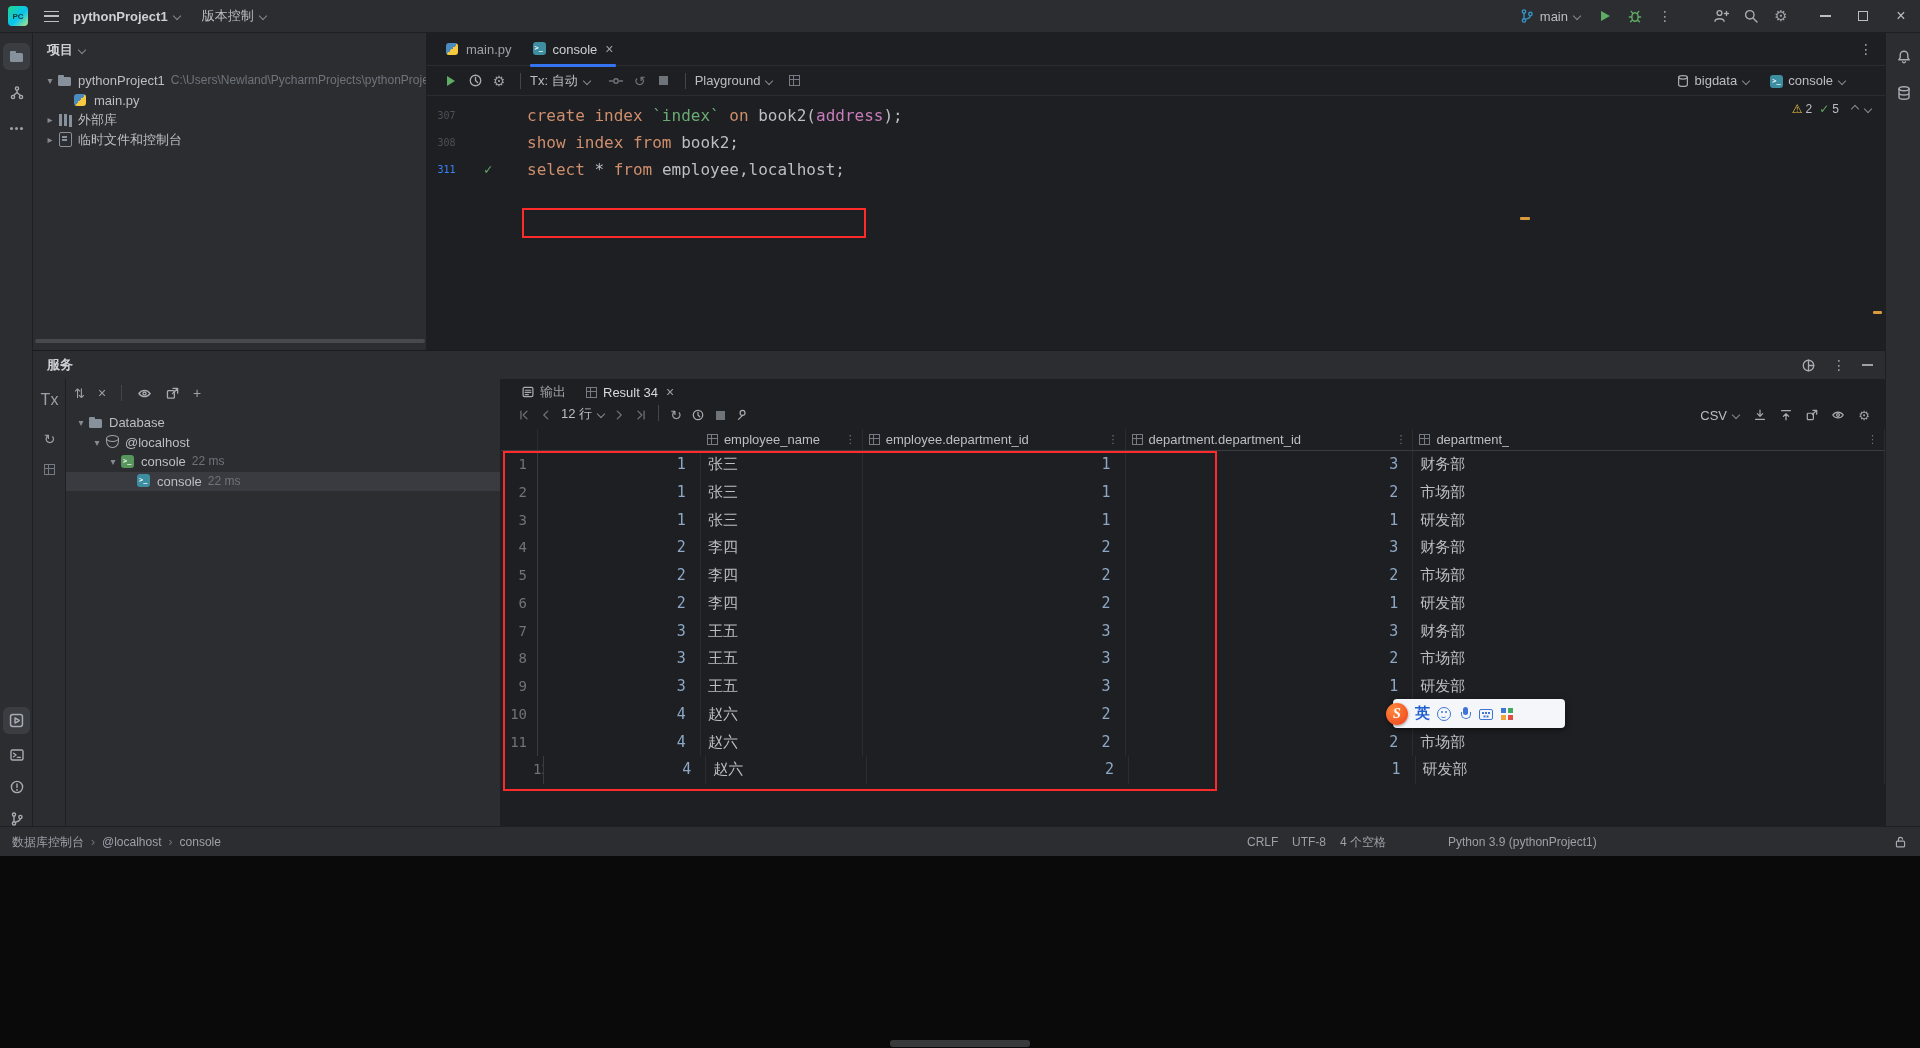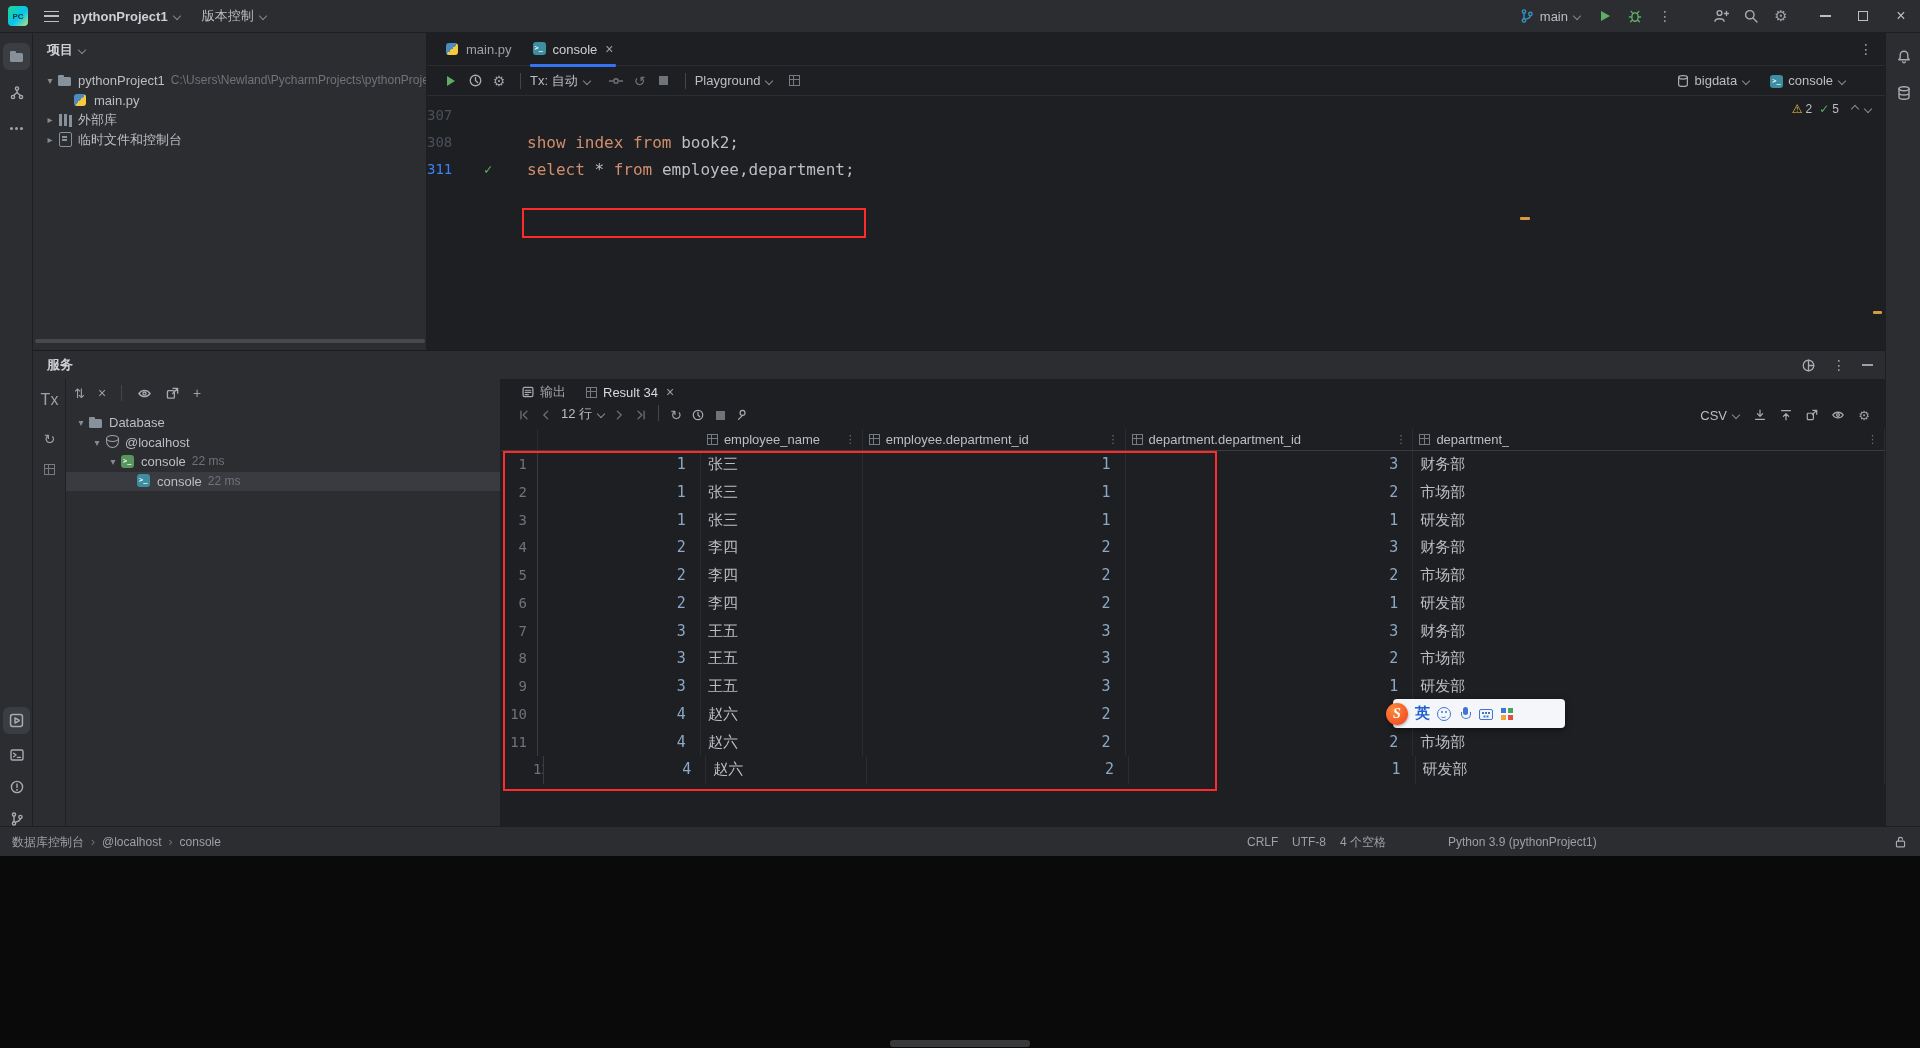--- a/index.html
+++ b/index.html
@@ -62,21 +62,21 @@
 #tabbar{height:33px;display:flex;align-items:center;padding-left:8px;border-bottom:1px solid #2b2d30}
 .tab{display:flex;align-items:center;height:33px;padding:0 10px;position:relative;color:#9da0a8}
 .tab.active{color:#ced0d6}
 .tab.active::after{content:'';position:absolute;left:8px;right:8px;bottom:-1px;height:2.5px;background:#3574f0;border-radius:1px}
 .tab-close{margin-left:8px;color:#9da0a8;font-size:14px}
 #edit-toolbar{height:30px;display:flex;align-items:center;padding-left:12px;border-bottom:1px solid #2b2d30;color:#bcbec4}
 .tbar-ico{width:24px;height:24px;display:flex;align-items:center;justify-content:center;flex:none}
 .tbtxt{display:flex;align-items:center;white-space:nowrap}
 #code-area{position:absolute;left:0;top:63px;width:1458px;height:254px;padding-top:6px}
 .code-line{display:flex;height:27px;line-height:27px;white-space:pre;font-family:"DejaVu Sans Mono","Liberation Mono",monospace;font-size:16px}
-.ln{width:39px;text-align:left;color:#4b5059;flex:none;font-size:14px}
+.ln{width:39px;text-align:center;color:#4b5059;flex:none;font-size:10px}
 .ln.cur{color:#3b82f6}
 .gut{width:61px;flex:none;position:relative}
 .run-check{position:absolute;left:18px;top:0;color:#5fad65;font-size:14px}
 .tk-kw{color:#cf8e6d}
 .tk-q{color:#6aab73}
 .tk-pl{color:#bcbec4}
 .tk-id{color:#c77dbb}
 .redbox{position:absolute;border:2px solid #ff2b2b;pointer-events:none}
 #inspections{position:absolute;top:6px;right:14px;display:flex;align-items:center;gap:7px;font-size:12px;color:#bcbec4}
 .stripe-mark{position:absolute;height:3px;background:#d99a3e;border-radius:1px}
@@ -351,23 +351,23 @@
         </div>
         <div class="tbtxt">
           <span class="ico consolefile" style="width:14px;height:14px"></span>
           <span>console</span>
             <span class="dchev"></span>
         </div>
       </div>
     </div>
     <div id="code-area">
       <div id="code-lines">
-          <div class="code-line"><span class="ln">307</span><span class="gut"></span></div>
+          <div class="code-line"><span class="ln">307</span><span class="gut"></span><span class="ctext"><span class="tk-kw">create index </span><span class="tk-q">`index`</span><span class="tk-kw"> on </span><span class="tk-pl">book2(</span><span class="tk-id">address</span><span class="tk-pl">);</span></span></div>
           <div class="code-line"><span class="ln">308</span><span class="gut"></span><span class="ctext"><span class="tk-kw">show index from </span><span class="tk-pl">book2;</span></span></div>
-          <div class="code-line"><span class="ln cur">311</span><span class="gut"><span class="run-check">✓</span></span><span class="ctext"><span class="tk-kw">select </span><span class="tk-pl">* </span><span class="tk-kw">from </span><span class="tk-pl">employee,department</span><span class="tk-pl">;</span></span></div>
+          <div class="code-line"><span class="ln cur">311</span><span class="gut"><span class="run-check">✓</span></span><span class="ctext"><span class="tk-kw">select </span><span class="tk-pl">* </span><span class="tk-kw">from </span><span class="tk-pl">employee,localhost</span><span class="tk-pl">;</span></span></div>
         </div>
       <div class="redbox" style="left:95px;top:112px;width:344px;height:30px"></div>
       <div id="inspections">
         <span style="color:#f5c544">⚠</span>
           <span style="margin-left:-4px">2</span>
         <span style="color:#5fad65">✓</span>
           <span style="margin-left:-4px">5</span>
         <span class="dchev" style="transform:rotate(-135deg);vertical-align:-2px"></span>
         <span class="dchev" style="margin-left:0"></span>
       </div>

